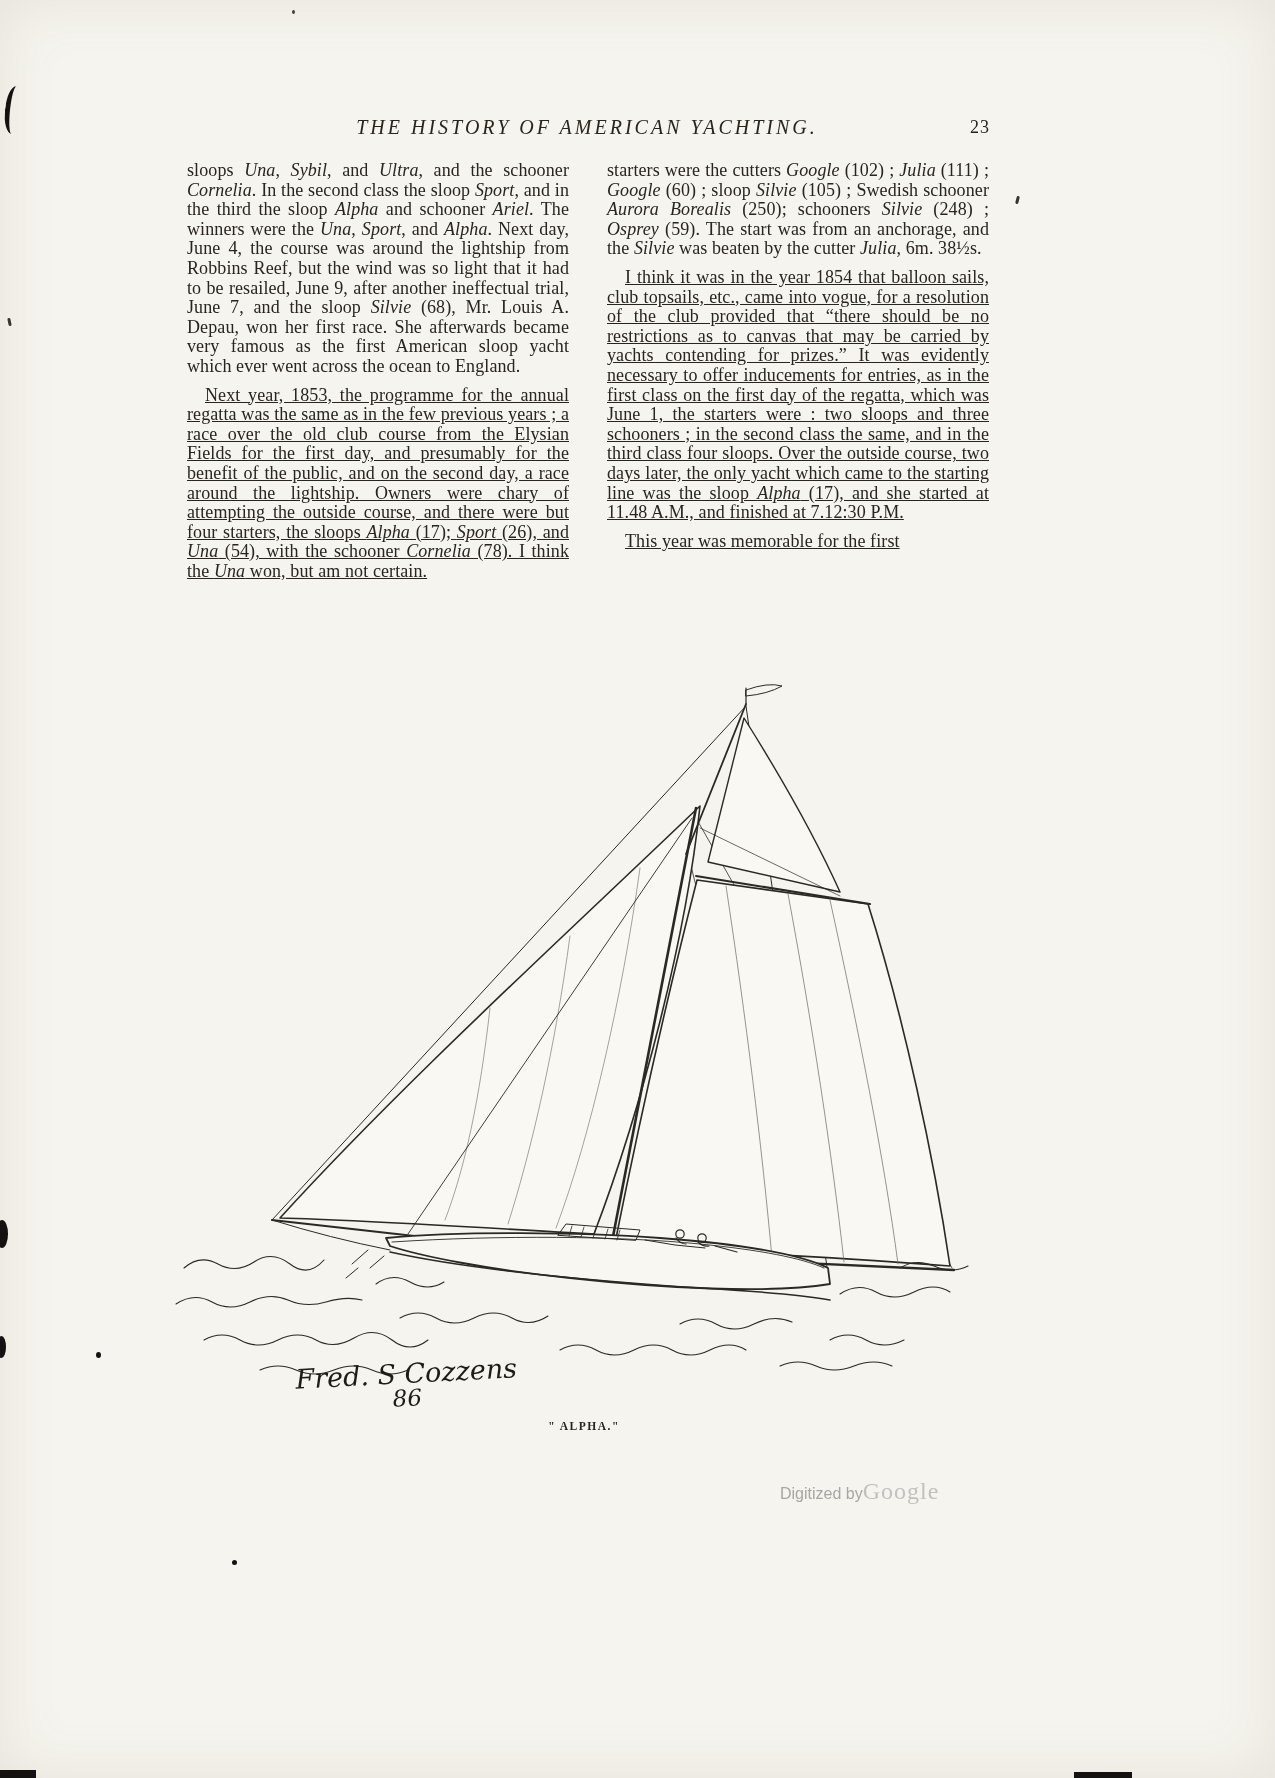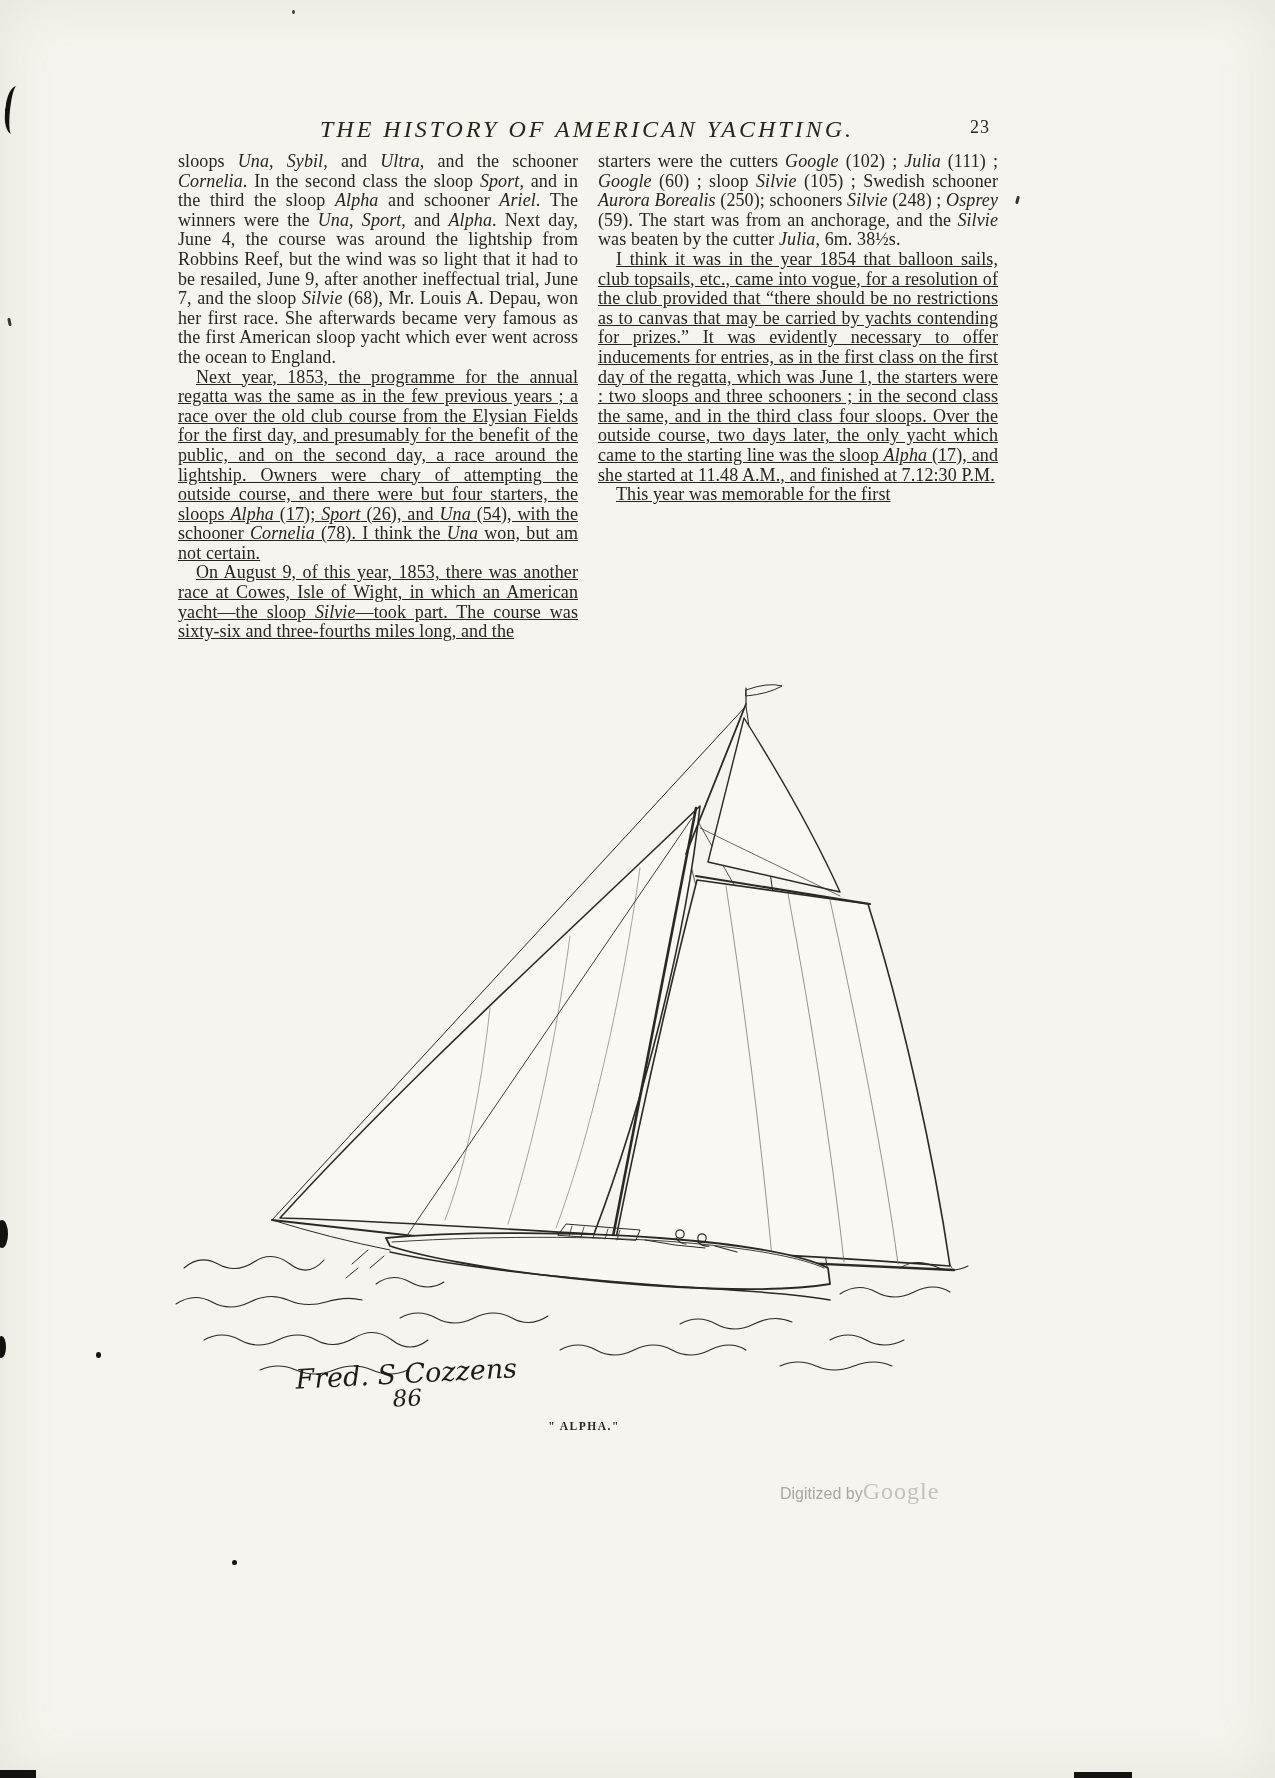--- a/index.html
+++ b/index.html
@@ -10,37 +10,37 @@
     font-family: "Liberation Serif", serif;
     color: #29241f;
     overflow: hidden;
   }
   .page { position: absolute; inset: 0; box-shadow: inset 0 0 60px rgba(120,110,95,0.12); }
 
   
   .page-header { position: absolute; top: 116px; left: 180px; width: 814px; height: 30px; }
   .header-title {
     position: absolute; left: 0; right: 0; text-align: center;
-    font-style: italic; font-size: 24px; letter-spacing: 3px; color: #2a241e;
+    font-style: italic; font-size: 20px; letter-spacing: 3px; color: #2a241e;
     white-space: nowrap;
   }
   .page-number { position: absolute; right: 4px; top: 1px; font-size: 18px; letter-spacing: 1px; }
 
   
   .columns {
     position: absolute; top: 152px; left: 178px; width: 820px;
     display: flex; gap: 20px;
   }
   .col {
     width: 400px;
     font-size: 18px; line-height: 19.6px;
     text-align: justify;
     letter-spacing: 0.1px;
   }
-  .col p { margin: 0; }
+  .col p { margin: 9px; }
   .col p.indent { text-indent: 18px; text-decoration: underline; }
   .col i { font-style: italic; }
 
   
   .illustration { position: absolute; left: 140px; top: 678px; width: 960px; height: 740px; }
   .illustration svg { display: block; }
 
   .signature {
     position: absolute; left: 296px; top: 1362px;
     font-family: "DejaVu Serif", serif; font-style: italic;
@@ -82,21 +82,20 @@
 
   <div class="page-header">
     <span class="header-title">THE HISTORY OF AMERICAN YACHTING.</span>
     <span class="page-number">23</span>
   </div>
 
   <div class="columns">
     <div class="col">
       <p>sloops <i>Una</i>, <i>Sybil</i>, and <i>Ultra</i>, and the schooner <i>Cornelia</i>. In the second class the sloop <i>Sport</i>, and in the third the sloop <i>Alpha</i> and schooner <i>Ariel</i>. The winners were the <i>Una</i>, <i>Sport</i>, and <i>Alpha</i>. Next day, June 4, the course was around the lightship from Robbins Reef, but the wind was so light that it had to be resailed, June 9, after another ineffectual trial, June 7, and the sloop <i>Silvie</i> (68), Mr. Louis A. Depau, won her first race. She afterwards became very famous as the first American sloop yacht which ever went across the ocean to England.</p>
       <p class="indent">Next year, 1853, the programme for the annual regatta was the same as in the few previous years ; a race over the old club course from the Elysian Fields for the first day, and presumably for the benefit of the public, and on the second day, a race around the lightship. Owners were chary of attempting the outside course, and there were but four starters, the sloops <i>Alpha</i> (17); <i>Sport</i> (26), and <i>Una</i> (54), with the schooner <i>Cornelia</i> (78). I think the <i>Una</i> won, but am not certain.</p>
-      <p class="indent">On August 9, of this year, 1853, there was another race at Cowes, Isle of Wight, in which an American yacht—the sloop <i>Silvie</i>—took part. The course was sixty-six and three-fourths miles long, and the</p>
     </div>
     <div class="col">
       <p>starters were the cutters <i>Google</i> (102) ; <i>Julia</i> (111) ; <i>Google</i> (60) ; sloop <i>Silvie</i> (105) ; Swedish schooner <i>Aurora Borealis</i> (250); schooners <i>Silvie</i> (248) ; <i>Osprey</i> (59). The start was from an anchorage, and the <i>Silvie</i> was beaten by the cutter <i>Julia</i>, 6m. 38½s.</p>
       <p class="indent">I think it was in the year 1854 that balloon sails, club topsails, etc., came into vogue, for a resolution of the club provided that “there should be no restrictions as to canvas that may be carried by yachts contending for prizes.” It was evidently necessary to offer inducements for entries, as in the first class on the first day of the regatta, which was June 1, the starters were : two sloops and three schooners ; in the second class the same, and in the third class four sloops. Over the outside course, two days later, the only yacht which came to the starting line was the sloop <i>Alpha</i> (17), and she started at 11.48 A.M., and finished at 7.12:30 P.M.</p>
       <p class="indent">This year was memorable for the first</p>
     </div>
   </div>
 
   <div class="illustration">
     <svg width="960" height="740" viewBox="0 0 960 740" fill="none" stroke="#2b2924" stroke-linecap="round" stroke-linejoin="round">

